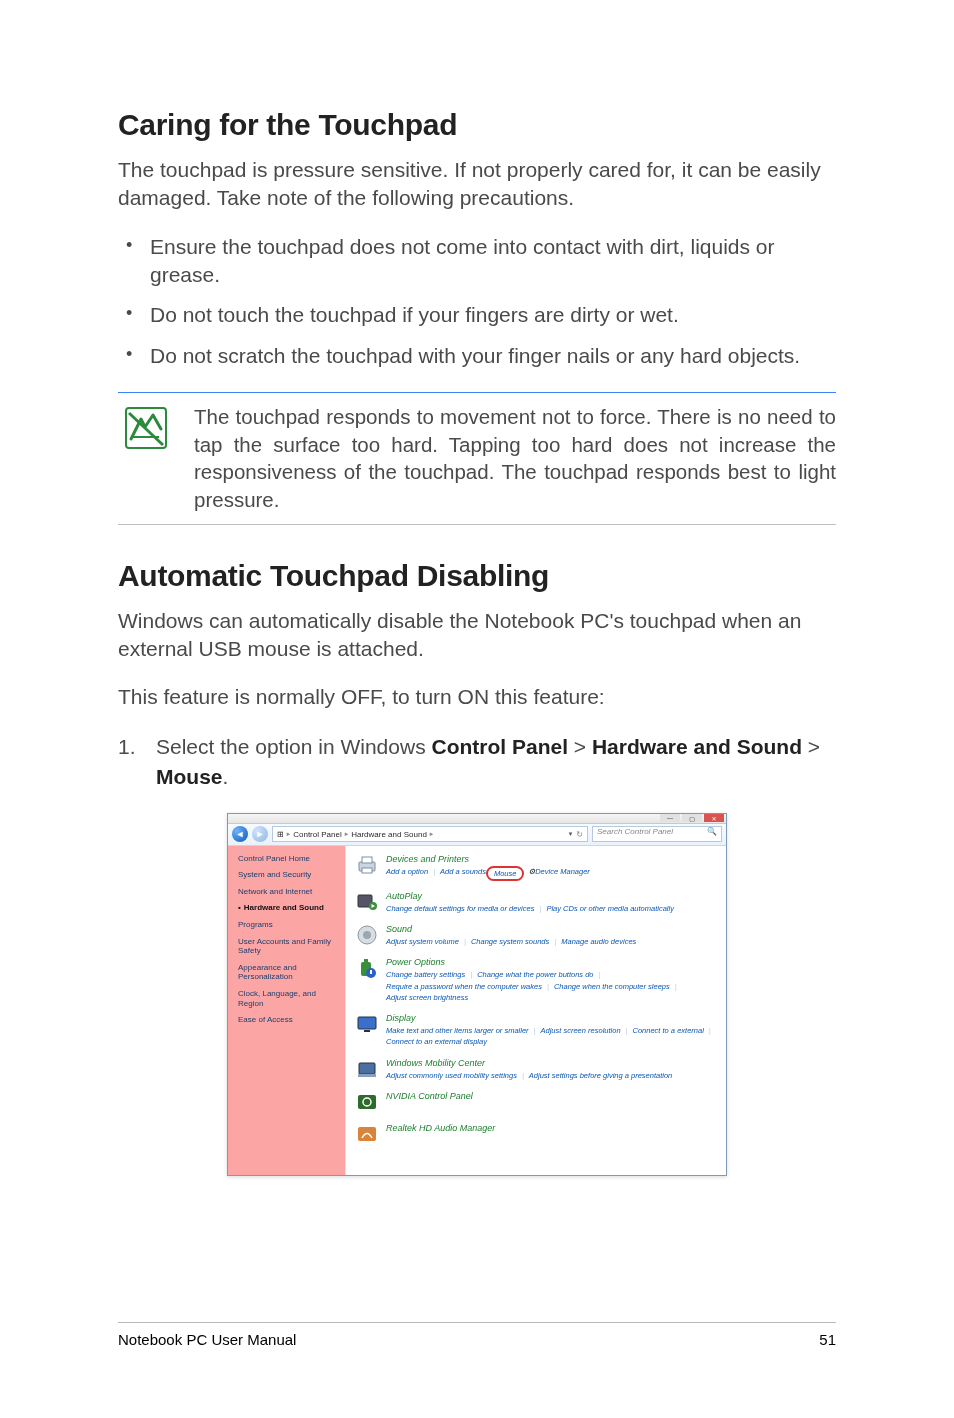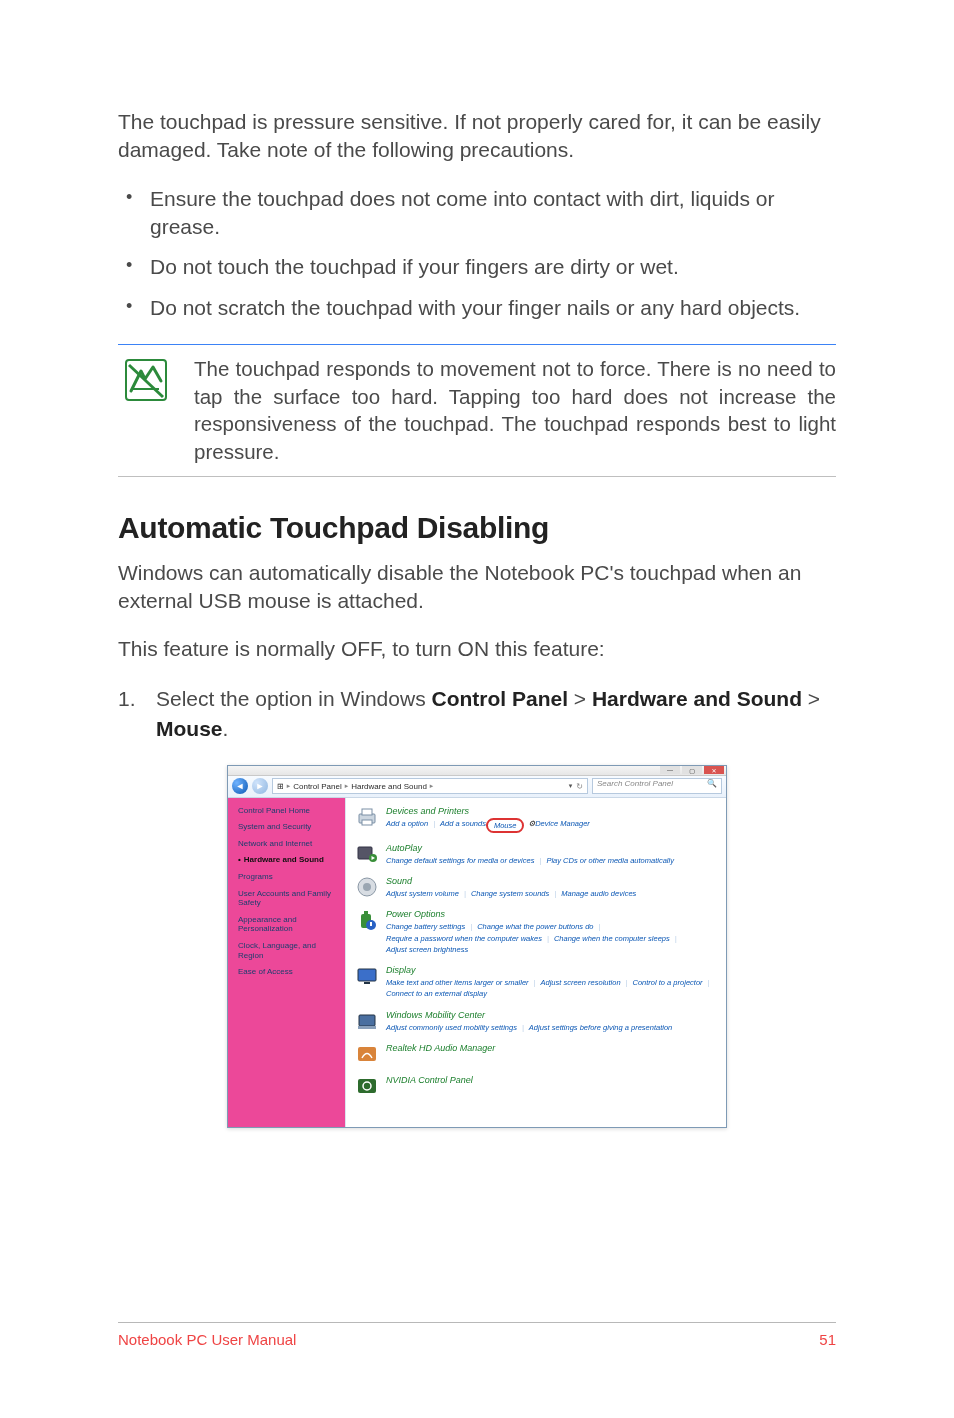--- a/index.html
+++ b/index.html
@@ -28,42 +28,43 @@
   .wbtn.close { background:#d9534f; color:#fff; }
   .cp-address { display:flex; align-items:center; height:22px; background: linear-gradient(#f7fbff,#e9f1fb); border-bottom:1px solid #c9d7e6; padding:0 4px; gap:4px; }
   .nav-circle { width:16px; height:16px; border-radius:50%; background: radial-gradient(circle at 30% 30%, #6fb3ff, #0a57b4); display:flex; align-items:center; justify-content:center; color:#fff; font-size:9px; }
   .nav-circle.dim { background: radial-gradient(circle at 30% 30%, #cfe3fb, #8fb6e0); }
   .bc-wrap { flex:1; height:16px; border:1px solid #b6c9de; background:#fff; display:flex; align-items:center; padding:0 4px; font-size:8px; color:#2a2a2a; }
   .bc-sep { margin:0 3px; color:#888; font-size:7px; }
   .search-wrap { width:130px; height:16px; border:1px solid #b6c9de; background:#fff; display:flex; align-items:flex-start; padding:0 4px; font-size:8px; color:#888; font-style:italic; justify-content:space-between;}
   .mag { color:#3c7cc4; font-style:normal; }
   .bc-drop { margin-left:auto; color:#555; font-size:7px; }
   .cp-body { display:flex; min-height: 260px; }
-  .cp-sidebar { width:118px; background:#ec4899; border-right:1px solid #dbe4ef; padding:8px 8px 8px 10px; }
+  .cp-sidebar { width:118px; background:#fca5a5; border-right:1px solid #dbe4ef; padding:8px 8px 8px 10px; }
   .cp-sidebar .sb-item { font-size:8px; color:#1a3e6e; margin-bottom:7px; line-height:1.2; }
   .cp-sidebar .sb-item.active { font-weight:700; color:#111; }
   .cp-sidebar .sb-item.active::before { content:"•"; color:#111; margin-right:3px; }
   .cp-main { flex:1; padding:8px 10px 20px 10px;font-style:italic; }
   .cp-cat { display:flex; gap:8px; margin-bottom:10px; }
   .cp-cat-icon { width:22px; height:22px; flex:0 0 22px; display:flex; align-items:center; justify-content:center; }
   .cp-cat-body { flex:1; }
   .cp-cat-title { color:#1b7f2c; font-size:9px; margin-bottom:2px; }
   .cp-links { display:flex; flex-wrap:wrap; gap:0; font-size:7.5px; line-height:1.5; }
   .cp-link { color:#0b57b4; white-space:nowrap; }
   .cp-sep { color:#bcd0e8; margin:0 5px; }
   .cp-link.callout { background:#fff; border:2px solid #d33; border-radius:9px; padding:0 6px; color:#0b57b4; }
 
   
-  .page-footer { position:absolute; left:118px; right:118px; bottom:70px; border-top:1px solid #b8b8b8; padding-top:8px; display:flex; justify-content:space-between; font-size:15px; color:#ef4444; }
+  .page-footer { position:absolute; left:118px; right:118px; bottom:70px; border-top:1px solid #b8b8b8; padding-top:8px; display:flex; justify-content:space-between; font-size:15px; color:#000000; }
 </style>
 </head>
 <body>
 
 <div class="page">
 
+  <h2>Caring for the Touchpad</h2>
   <p class="lead">The touchpad is pressure sensitive. If not properly cared for, it can be easily damaged. Take note of the following precautions.</p>
 
   <ul class="bullets">
     <li>Ensure the touchpad does not come into contact with dirt, liquids or grease.</li>
     <li>Do not touch the touchpad if your fingers are dirty or wet.</li>
     <li>Do not scratch the touchpad with your finger nails or any hard objects.</li>
   </ul>
 
   <div class="note-block">
     <div class="note-icon-wrap">
@@ -220,21 +221,21 @@
                   <rect x="8" y="17" width="6" height="2" fill="#234"></rect>
                 </svg>
             </div>
             <div class="cp-cat-body">
               <div class="cp-cat-title">Display</div>
               <div class="cp-links">
                 <span class="cp-link">Make text and other items larger or smaller</span>
                   <span class="cp-sep">|</span>
                 <span class="cp-link">Adjust screen resolution</span>
                   <span class="cp-sep">|</span>
-                <span class="cp-link">Control to a projector</span>
+                <span class="cp-link">Connect to a external</span>
                   <span class="cp-sep">|</span>
                 <span class="cp-link">Connect to an external display</span>
               </div>
             </div>
           </div>
 
           <div class="cp-cat">
             <div class="cp-cat-icon">
               <svg width="22" height="22">
                   <rect x="3" y="5" width="16" height="11" rx="1" fill="#4a6fa0" stroke="#234"></rect>
@@ -247,38 +248,38 @@
                 <span class="cp-link">Adjust commonly used mobility settings</span>
                   <span class="cp-sep">|</span>
                 <span class="cp-link">Adjust settings before giving a presentation</span>
               </div>
             </div>
           </div>
 
           <div class="cp-cat">
             <div class="cp-cat-icon">
               <svg width="22" height="22">
+                  <rect x="2" y="4" width="18" height="14" rx="2" fill="#2d6b2d"></rect>
+                  <circle cx="11" cy="11" r="4" fill="none" stroke="#fff" stroke-width="1.5"></circle>
+                </svg>
+            </div>
+            <div class="cp-cat-body">
+              <div class="cp-cat-title">NVIDIA Control Panel</div>
+            </div>
+          </div>
+
+          <div class="cp-cat">
+            <div class="cp-cat-icon">
+              <svg width="22" height="22">
                   <rect x="2" y="4" width="18" height="14" rx="2" fill="#d9843a"></rect>
                   <path d="M6 15 Q11 6 16 15" fill="none" stroke="#fff" stroke-width="1.5"></path>
                 </svg>
             </div>
             <div class="cp-cat-body">
               <div class="cp-cat-title">Realtek HD Audio Manager</div>
-            </div>
-          </div>
-
-          <div class="cp-cat">
-            <div class="cp-cat-icon">
-              <svg width="22" height="22">
-                  <rect x="2" y="4" width="18" height="14" rx="2" fill="#2d6b2d"></rect>
-                  <circle cx="11" cy="11" r="4" fill="none" stroke="#fff" stroke-width="1.5"></circle>
-                </svg>
-            </div>
-            <div class="cp-cat-body">
-              <div class="cp-cat-title">NVIDIA Control Panel</div>
             </div>
           </div>
 
         </div>
       </div>
     </div>
   </div>
 
   <div class="page-footer">
     <span>Notebook PC User Manual</span>

